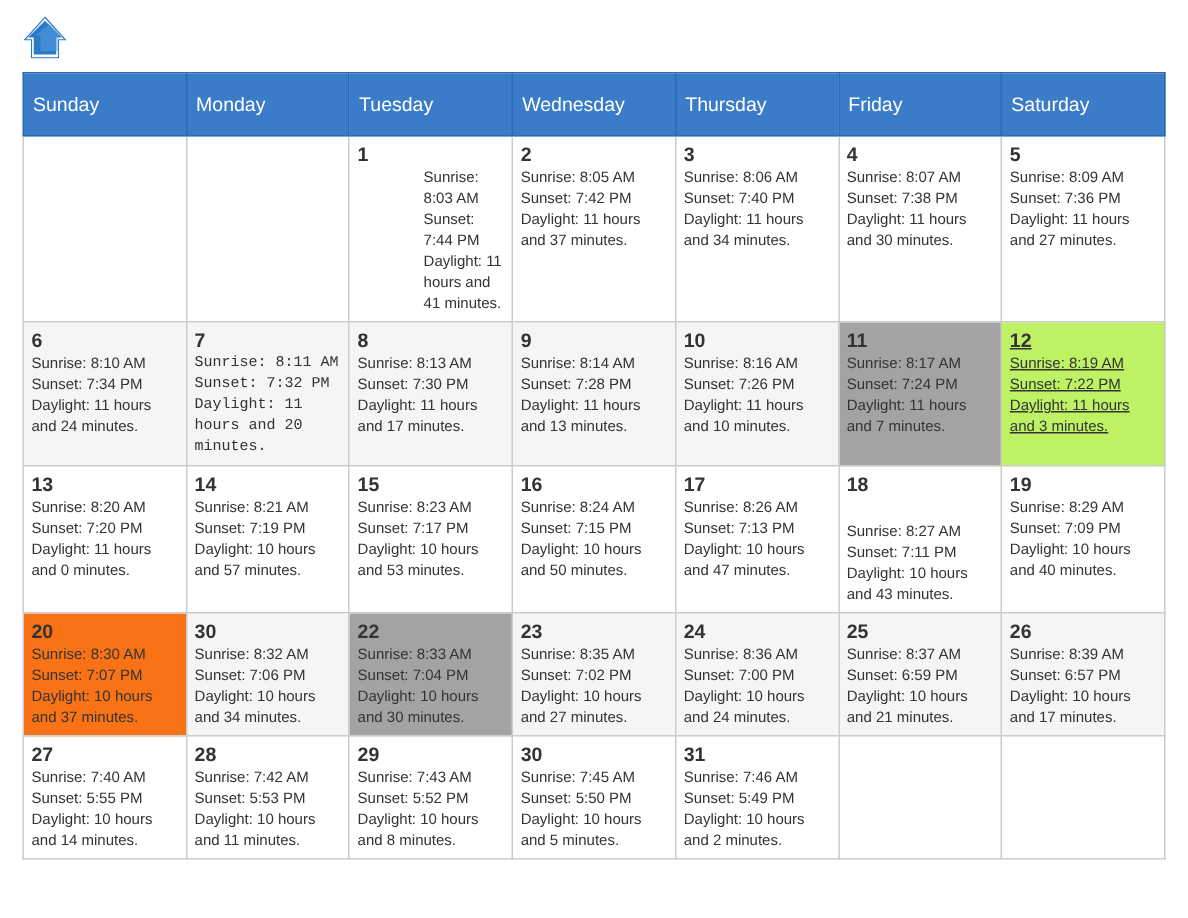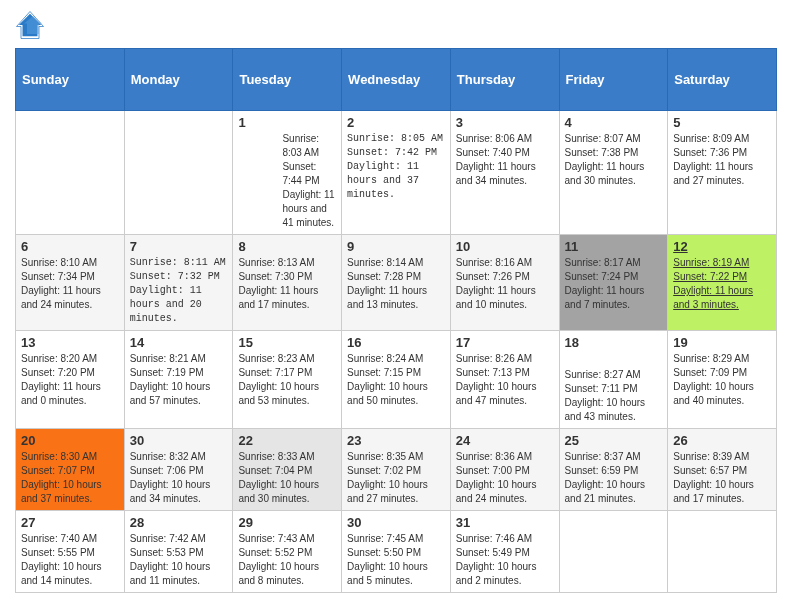--- a/index.html
+++ b/index.html
@@ -50,23 +50,23 @@
     }
     .calendar-table {
       width: 100%;
       border-collapse: collapse;
       table-layout: fixed;
     }
     .calendar-table th {
       background: #3a7cc7;
       color: #fff;
       text-align: left;
-      padding: 23px 6px;
+      padding: 13px 6px;
       font-size: 13px;
-      font-weight: bold;
+      font-weight: normal;
       border: 1px solid #2a6ab5;
     }
     .calendar-table td {
       border: 1px solid #ccc;
       vertical-align: top;
       padding: 4px 5px;
       font-size: 10.5px;
       color: #333;
       height: 80px;
       background: #fff;
@@ -129,21 +129,21 @@
           <td class="empty-cell"></td>
           <td class="empty-cell"></td>
           <td>
             <span class="day-number">1</span>
             <div class="day-info" style="white-space: pre-line; margin-left: 44px;">Sunrise: 8:03 AM
 Sunset: 7:44 PM
 Daylight: 11 hours and 41 minutes.</div>
           </td>
           <td>
             <span class="day-number">2</span>
-            <div class="day-info" style="white-space: pre-line; font-family: Liberation Mono, monospace;">Sunrise: 8:05 AM
+            <div class="day-info" style="white-space: pre-line;">Sunrise: 8:05 AM
 Sunset: 7:42 PM
 Daylight: 11 hours and 37 minutes.</div>
           </td>
           <td>
             <span class="day-number">3</span>
             <div class="day-info" style="white-space: pre-line;">Sunrise: 8:06 AM
 Sunset: 7:40 PM
 Daylight: 11 hours and 34 minutes.</div>
           </td>
           <td>
@@ -253,21 +253,21 @@
             <div class="day-info" style="white-space: pre-line;">Sunrise: 8:30 AM
 Sunset: 7:07 PM
 Daylight: 10 hours and 37 minutes.</div>
           </td>
           <td style="background: rgb(245, 245, 245);">
             <span class="day-number">30</span>
             <div class="day-info" style="white-space: pre-line;">Sunrise: 8:32 AM
 Sunset: 7:06 PM
 Daylight: 10 hours and 34 minutes.</div>
           </td>
-          <td style="background: #e5e5e5;">
+          <td style="background: #a3a3a3;">
             <span class="day-number">22</span>
             <div class="day-info" style="white-space: pre-line;">Sunrise: 8:33 AM
 Sunset: 7:04 PM
 Daylight: 10 hours and 30 minutes.</div>
           </td>
           <td style="background: rgb(245, 245, 245);">
             <span class="day-number">23</span>
             <div class="day-info" style="white-space: pre-line;">Sunrise: 8:35 AM
 Sunset: 7:02 PM
 Daylight: 10 hours and 27 minutes.</div>

